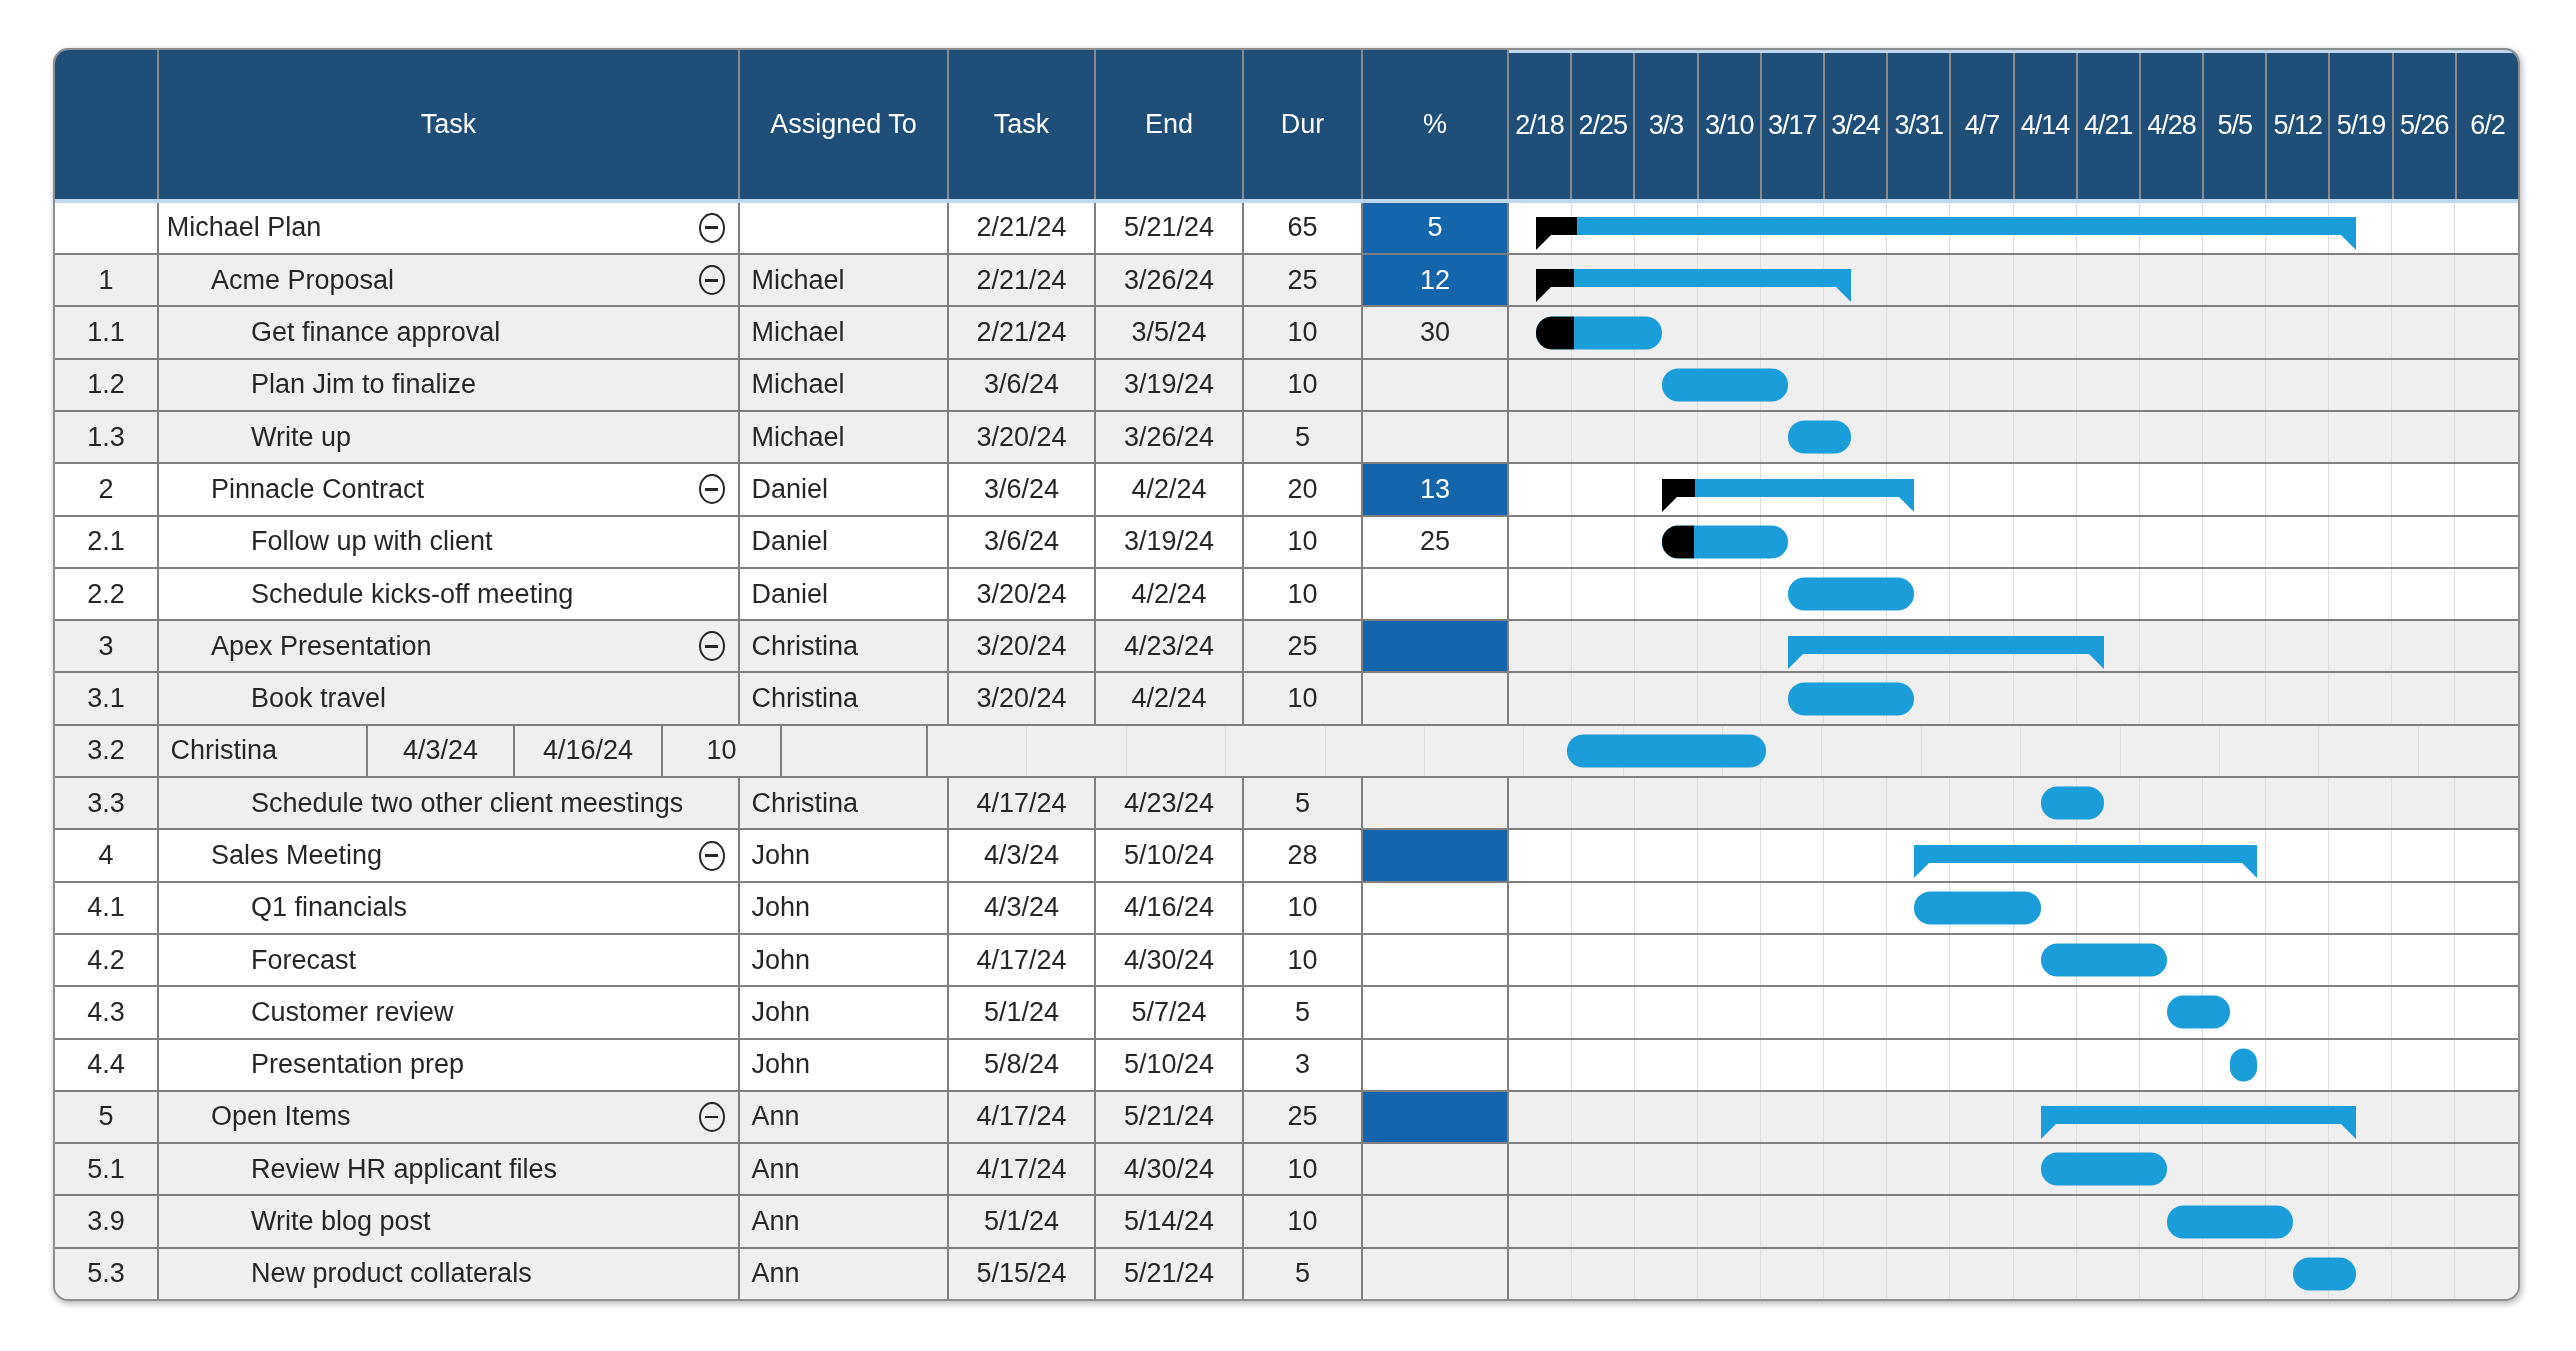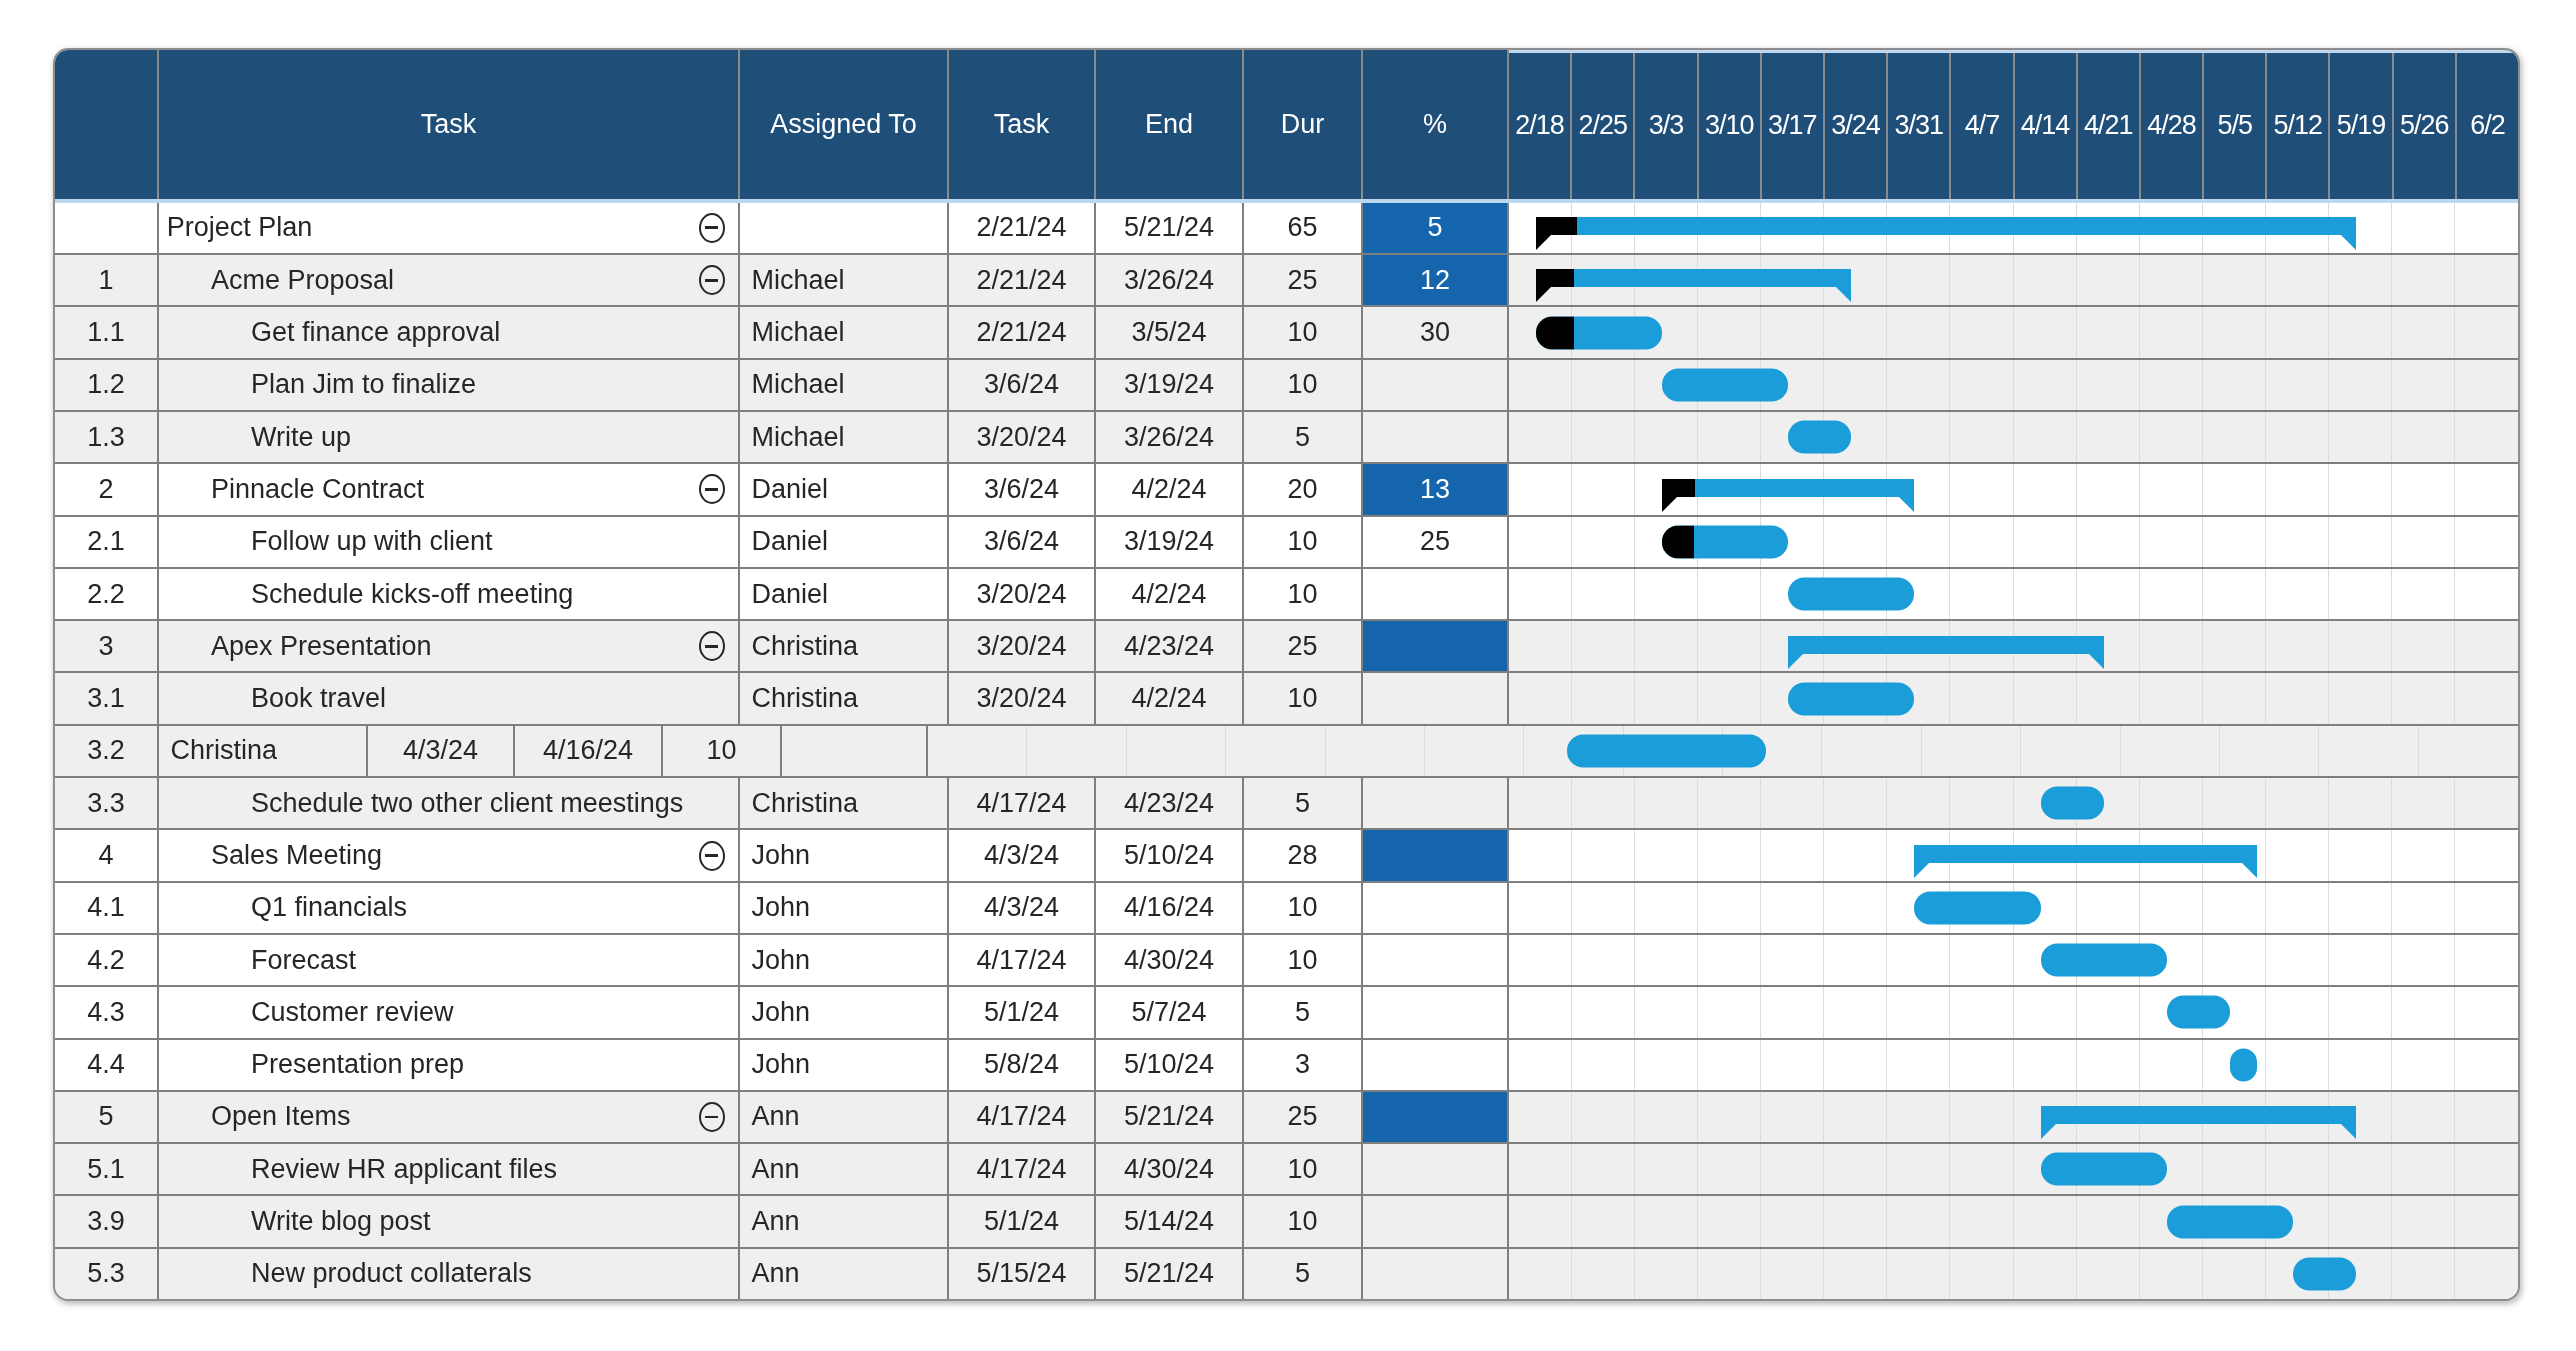--- a/index.html
+++ b/index.html
@@ -117,21 +117,21 @@
           </div>
       </div>
     </div>
 
     <div class="header-sep"></div>
 
     <div class="body" id="body-rows">
         <div class="row">
     <div class="cell c-num"></div>
     <div class="cell c-task lvl0">
-      <span class="task-label">Project Plan</span>
+      <span class="task-label">Michael Plan</span>
       <span class="collapse-btn">
               <span class="minus"></span>
             </span>
     </div>
     <div class="cell c-assigned"></div>
     <div class="cell c-start">2/21/24</div>
     <div class="cell c-end">5/21/24</div>
     <div class="cell c-dur">65</div>
     <div class="cell c-pct filled">5</div>
     <div class="cell c-timeline">

